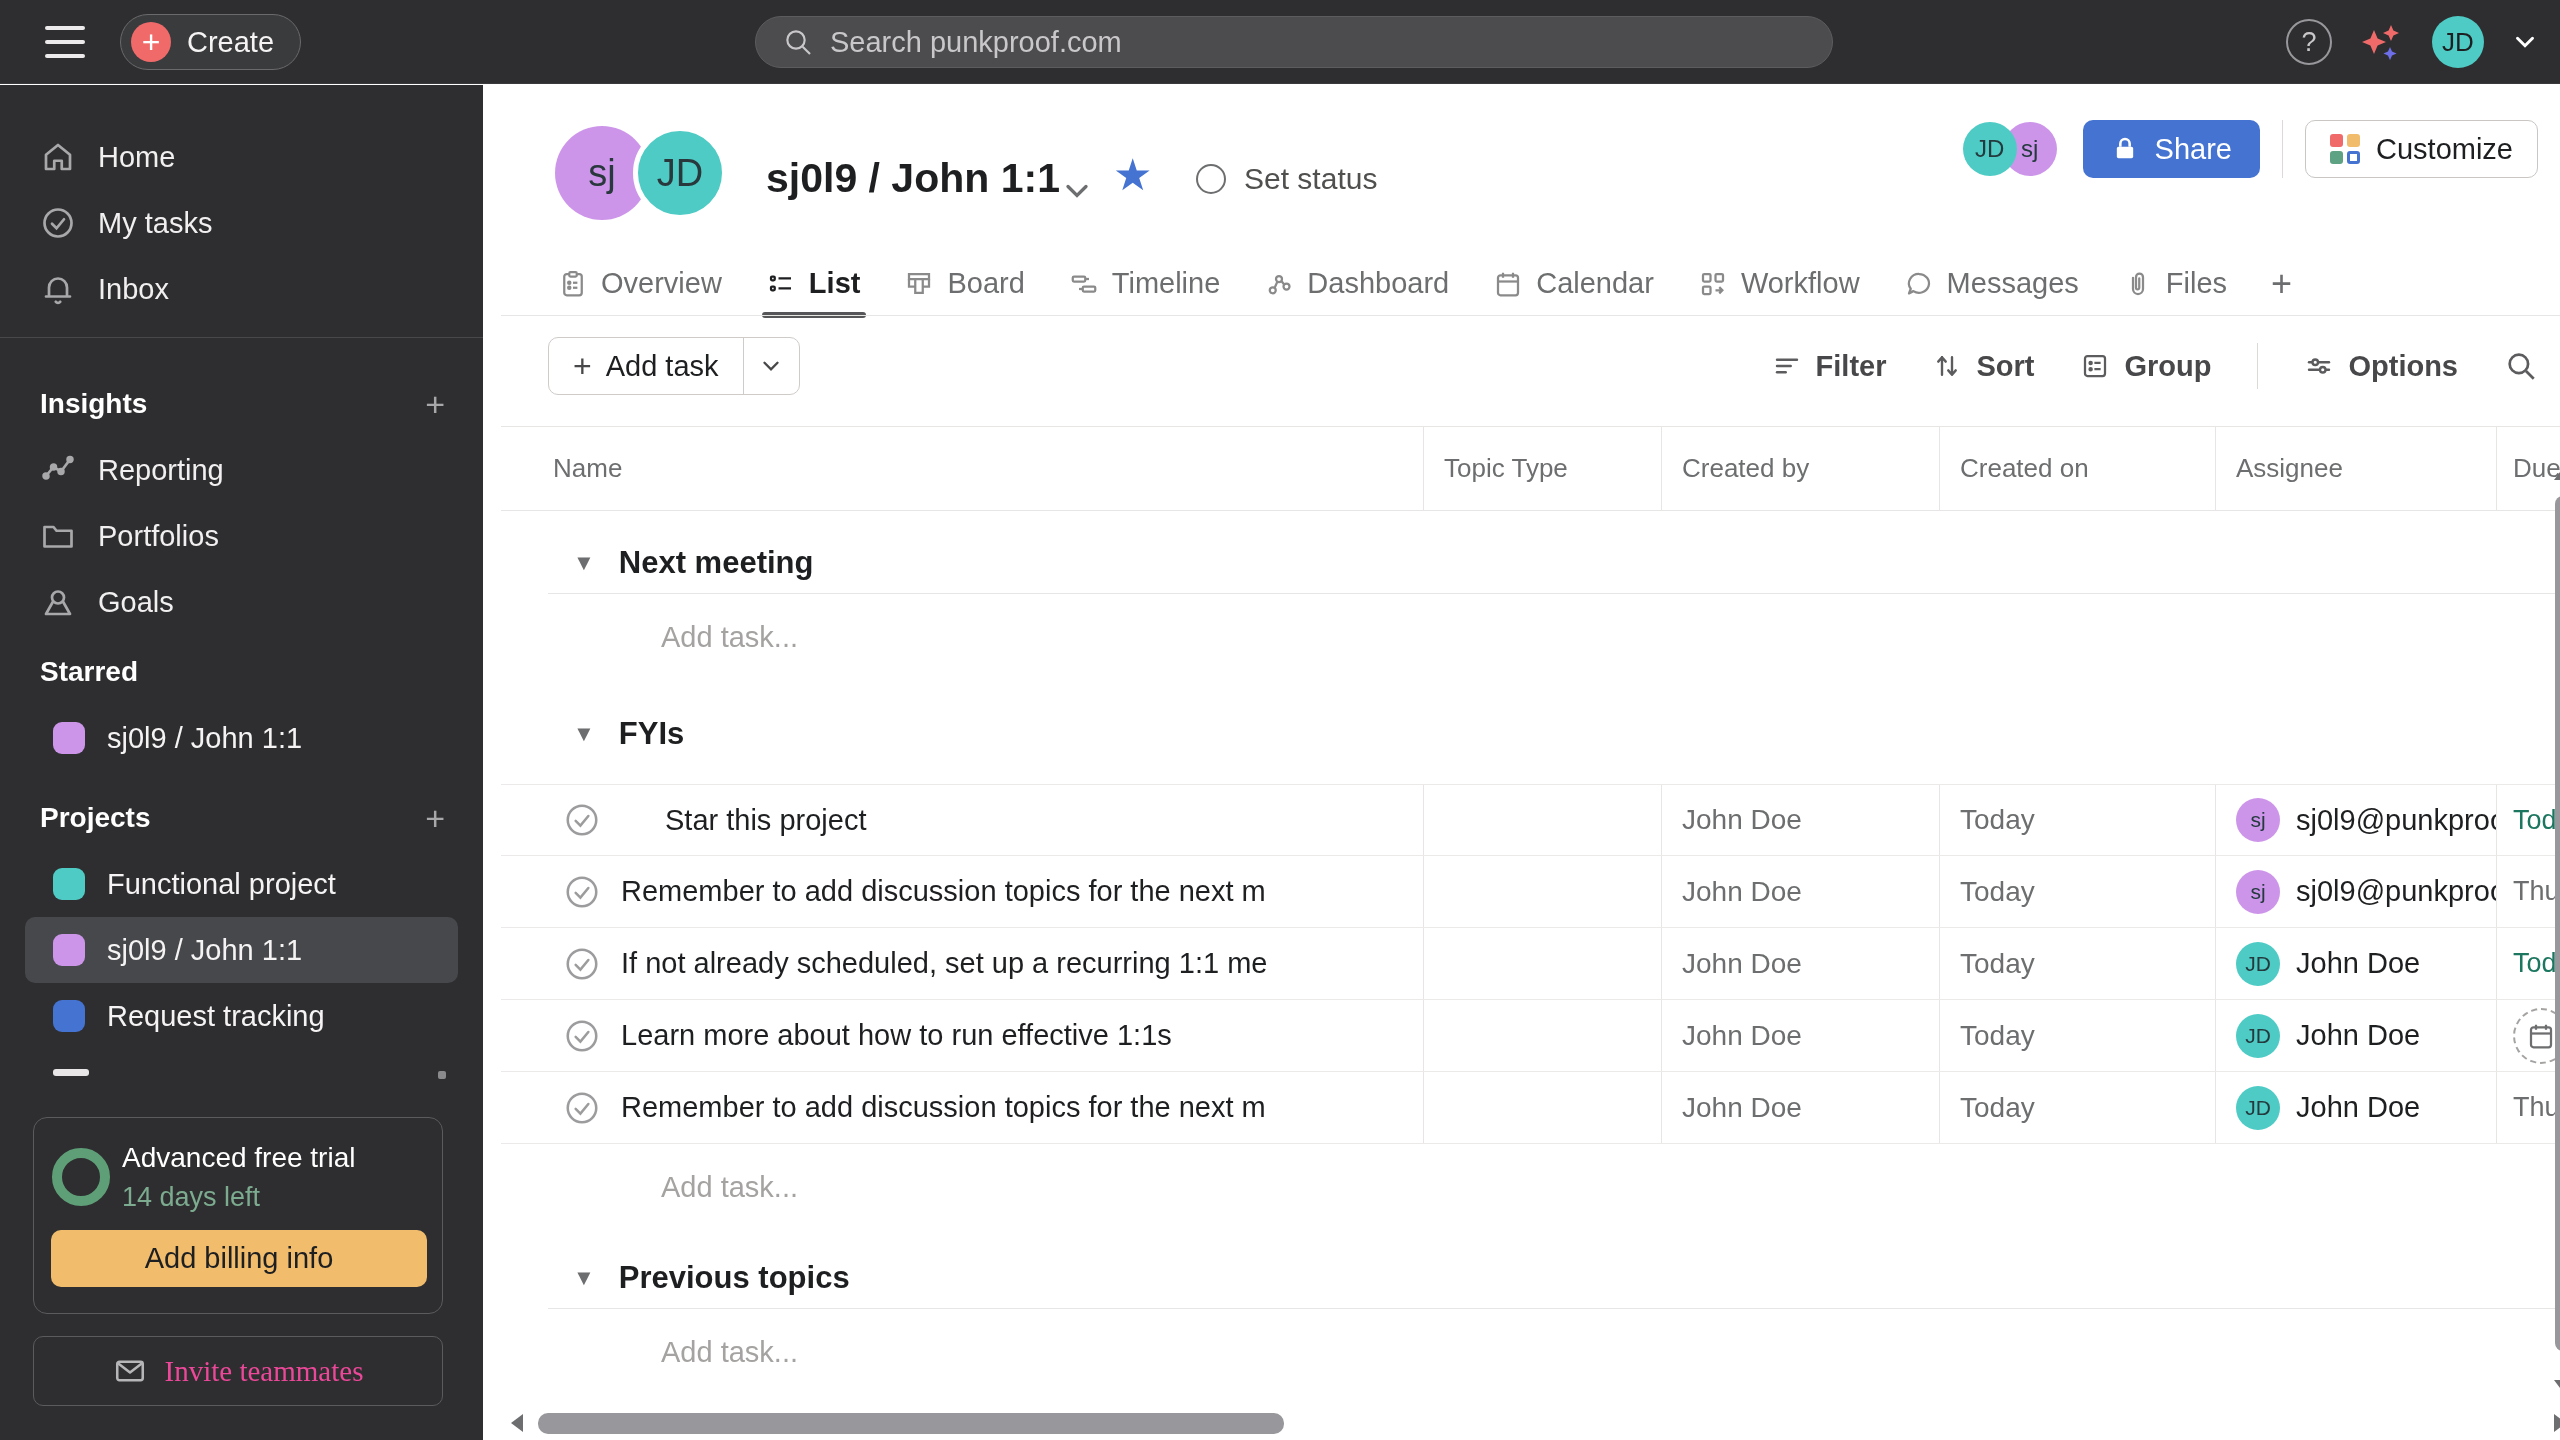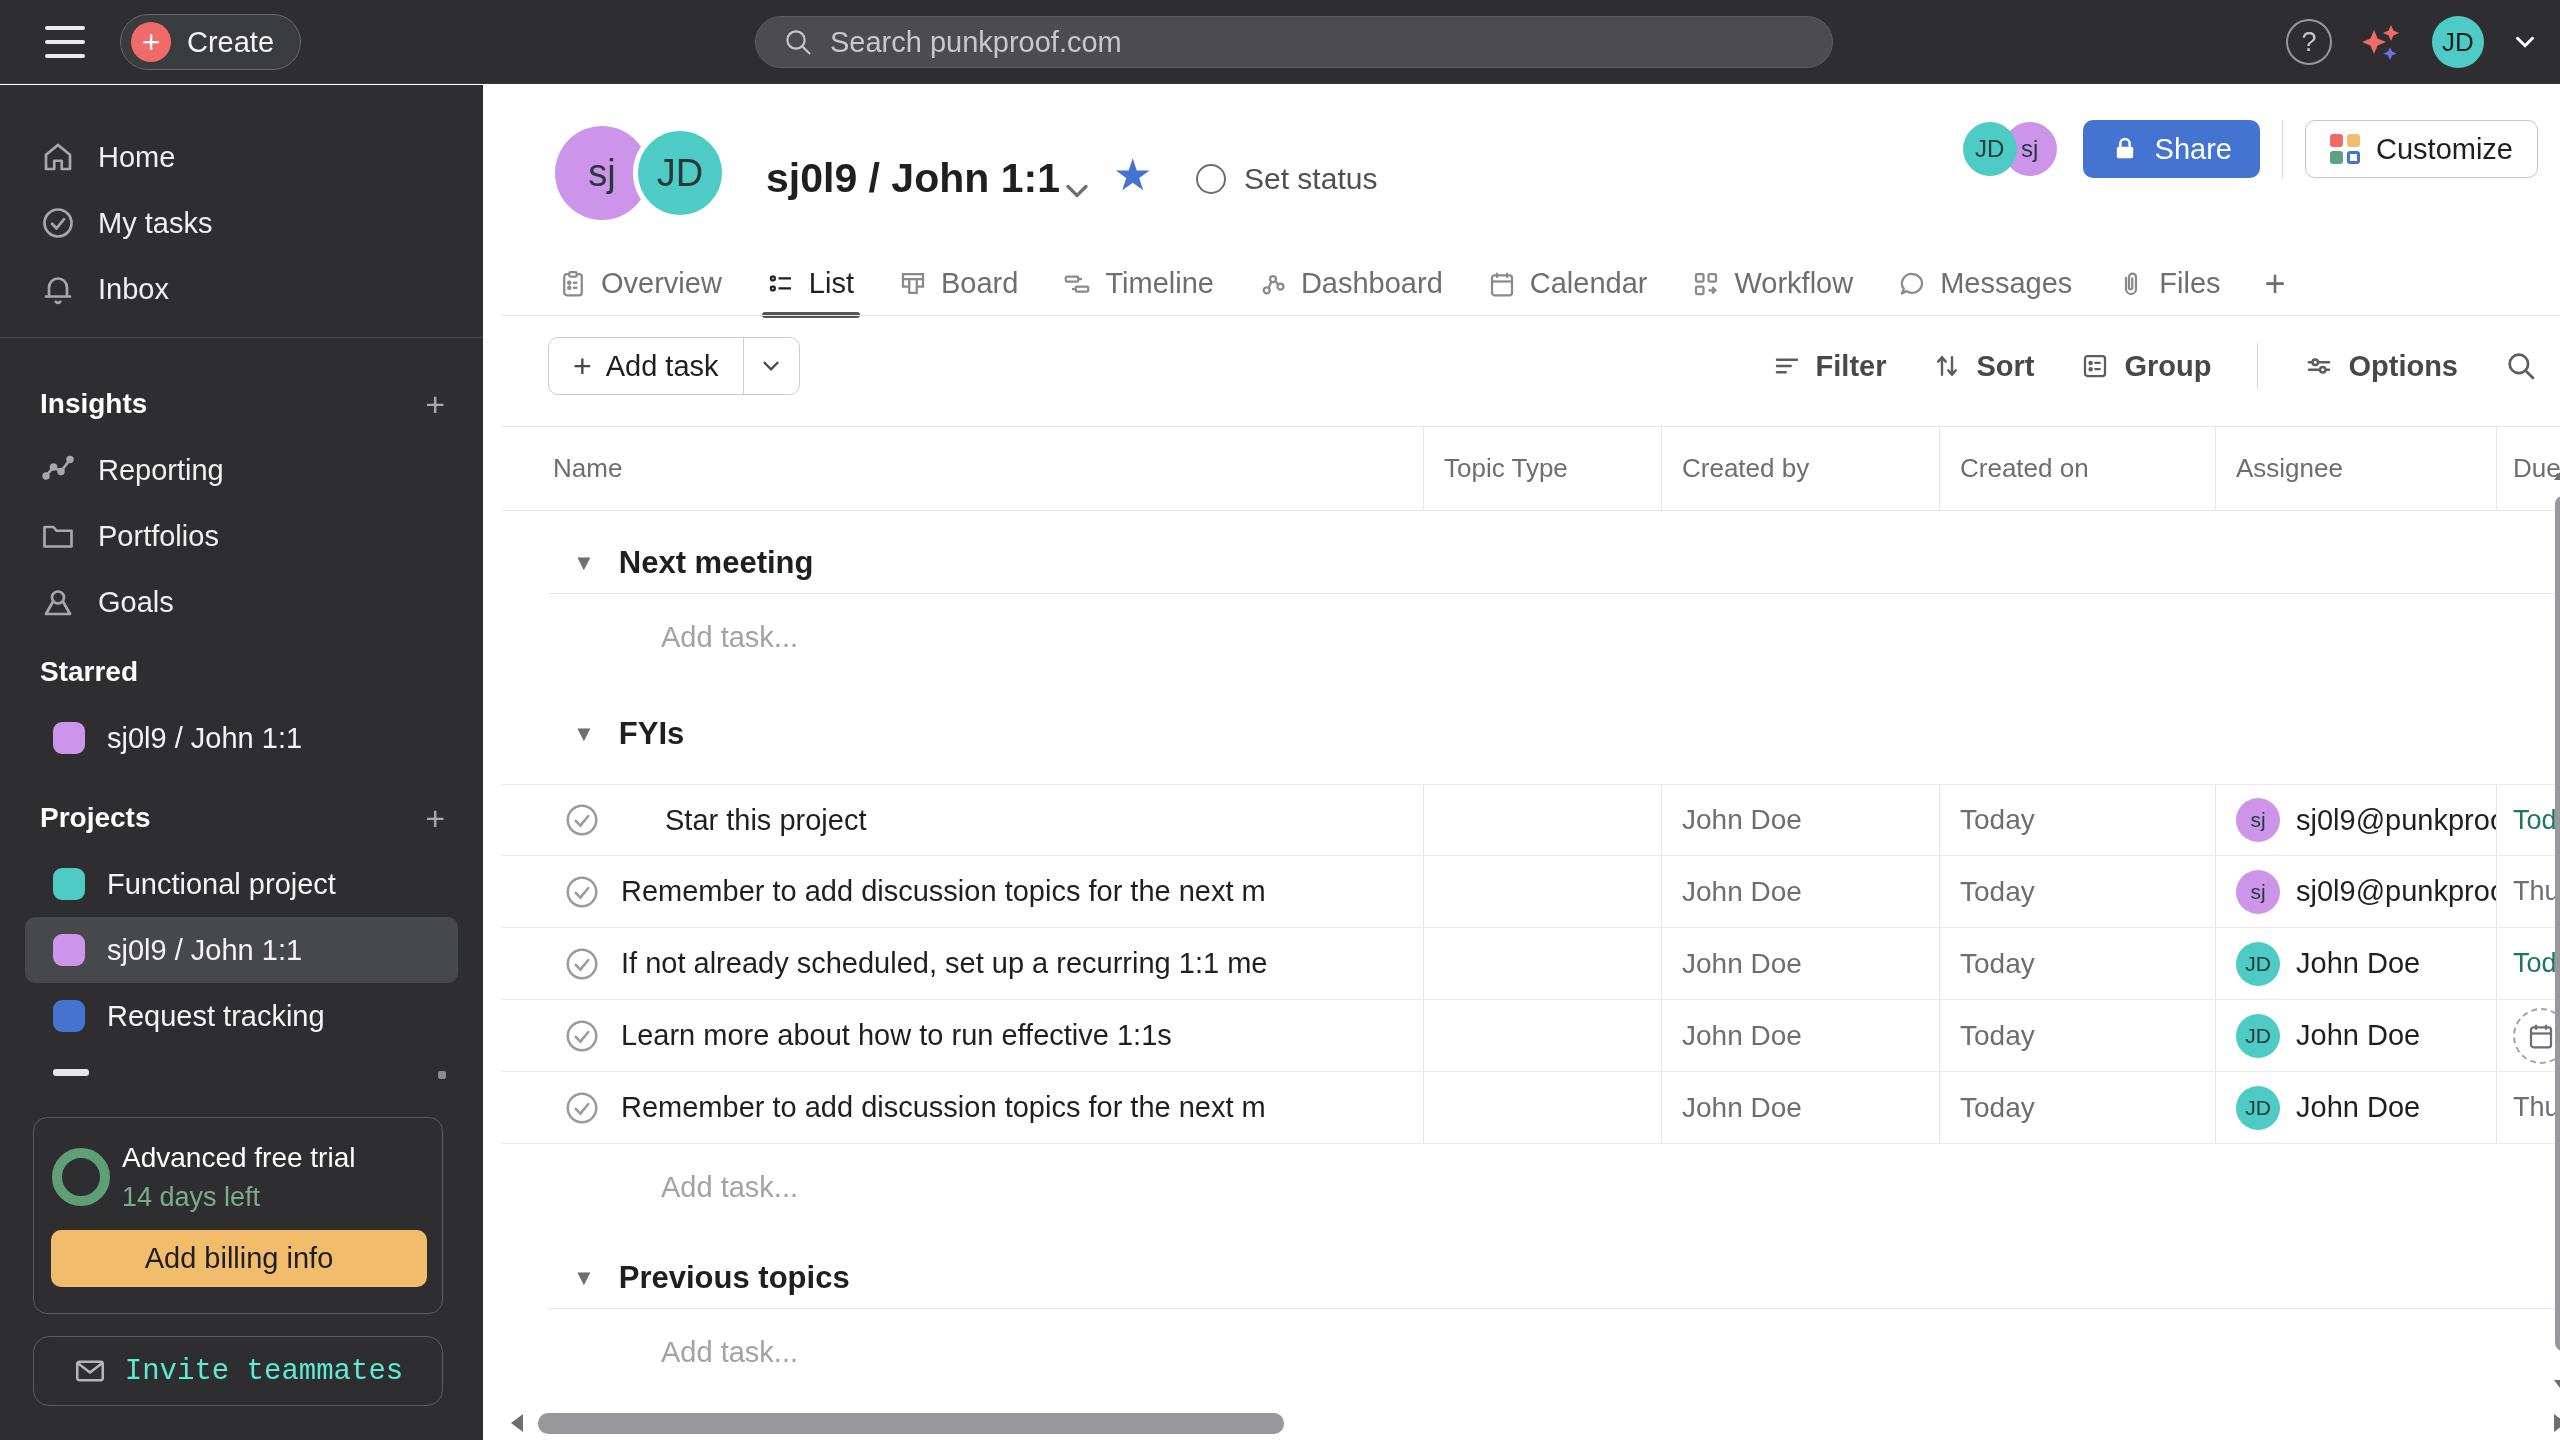--- a/index.html
+++ b/index.html
@@ -55,22 +55,22 @@
   .trial-ring { position:absolute; left:18px; top:30px; width:58px; height:58px; border-radius:50%; border:10px solid #5f9f78; }
   .trial-title { margin-left:72px; font-size:28px; color:#ffffff; }
   .trial-days { margin-left:72px; margin-top:8px; font-size:27px; color:#7cab8f; }
   .billing-btn {
     position:absolute; left:17px; top:112px; width:376px; height:57px;
     background:#f1bd6c; border-radius:10px; border:none; color:#1e1f21; font-size:29px;
     display:flex; align-items:center; justify-content:center; font-family:inherit;
   }
   .invite-btn {
     position:absolute; left:33px; top:1251px; width:410px; height:70px;
-    border:1px solid #5b5a5c; border-radius:16px; background:transparent; color:#5eead4; font-size:29px;
-    display:flex; align-items:center; justify-content:center; gap:18px; font-family:Liberation Mono, monospace;
+    border:1px solid #5b5a5c; border-radius:10px; background:transparent; color:#ec4899; font-size:29px;
+    display:flex; align-items:center; justify-content:center; gap:18px; font-family:Liberation Serif, serif;
   }
   .invite-btn svg { color:#b6b5b7; }
   
   .main { position:absolute; left:483px; top:85px; width:2077px; height:1355px; background:#ffffff;margin-left:18px; }
   .proj-header { position:absolute; left:0; top:0; width:100%; height:166px; }
   .big-avatars { position:absolute; left:54px; top:41px; display:flex; }
   .big-av { width:94px; height:94px; border-radius:50%; font-size:38px; color:#29383c; display:flex; align-items:center; justify-content:center; }
   .big-av.jd { margin-left:-16px; border:5px solid #ffffff; }
   .proj-title { position:absolute; left:265px; top:70px; font-size:41px; font-weight:bold; color:#1e1f21; }
   .title-chevron { position:absolute; left:558px; top:88px; color:#6d6e6f; }
@@ -85,21 +85,21 @@
   .share-btn { height:58px; padding:0 28px; background:#4573d2; color:#fff; border:none; border-radius:10px; font-size:29px; display:flex; align-items:center; gap:16px; font-family:inherit; }
   .hdr-sep { width:1px; height:58px; background:#dcdad8; }
   .customize-btn { height:58px; padding:0 24px; background:#fff; border:1px solid #c9c6c4; border-radius:10px; font-size:29px; color:#1e1f21; display:flex; align-items:center; gap:16px; font-family:inherit; }
   .cgrid { display:grid; grid-template-columns:13px 13px; grid-template-rows:13px 13px; gap:4px; }
   .cgrid i { border-radius:3px; }
   
   .tabs { position:absolute; left:57px; right:0; top:166px; height:65px; display:flex; align-items:center; gap:44px; font-size:29px; color:#6d6e6f; }
   .tabs-border { position:absolute; left:0; right:0; top:230px; height:1px; background:#e8e6e4; }
   .tab { display:flex; align-items:center; gap:13px; position:relative; height:65px; cursor:pointer; white-space:nowrap; }
   .tab svg { color:#8a8a8b; }
-  .tab.active { color:#1e1f21; font-weight:normal; }
+  .tab.active { color:#1e1f21; font-weight:bold; }
   .tab.active svg { color:#1e1f21; }
   .tab.active::after { content:""; position:absolute; left:-4px; right:-6px; bottom:-2px; height:6px; border-radius:3px; background:#565557; }
   .tab-plus { font-size:36px; color:#6d6e6f; cursor:pointer; }
   
   .toolbar { position:absolute; left:0; right:0; top:231px; height:110px; }
   .addtask-btn { position:absolute; left:47px; top:21px; height:58px; display:flex; border:1px solid #cfcbc8; border-radius:10px; overflow:hidden; background:#fff; }
   .addtask-main { display:flex; align-items:center; gap:14px; padding:0 24px; font-size:29px; color:#1e1f21; cursor:pointer; }
   .addtask-main .plus { font-size:32px; color:#48484a; }
   .addtask-caret { width:56px; display:flex; align-items:center; justify-content:center; border-left:1px solid #cfcbc8; cursor:pointer; color:#48484a; }
   .tools { position:absolute; right:40px; top:21px; height:58px; display:flex; align-items:center; gap:46px; font-size:29px; color:#48484a;font-weight:bold; }

